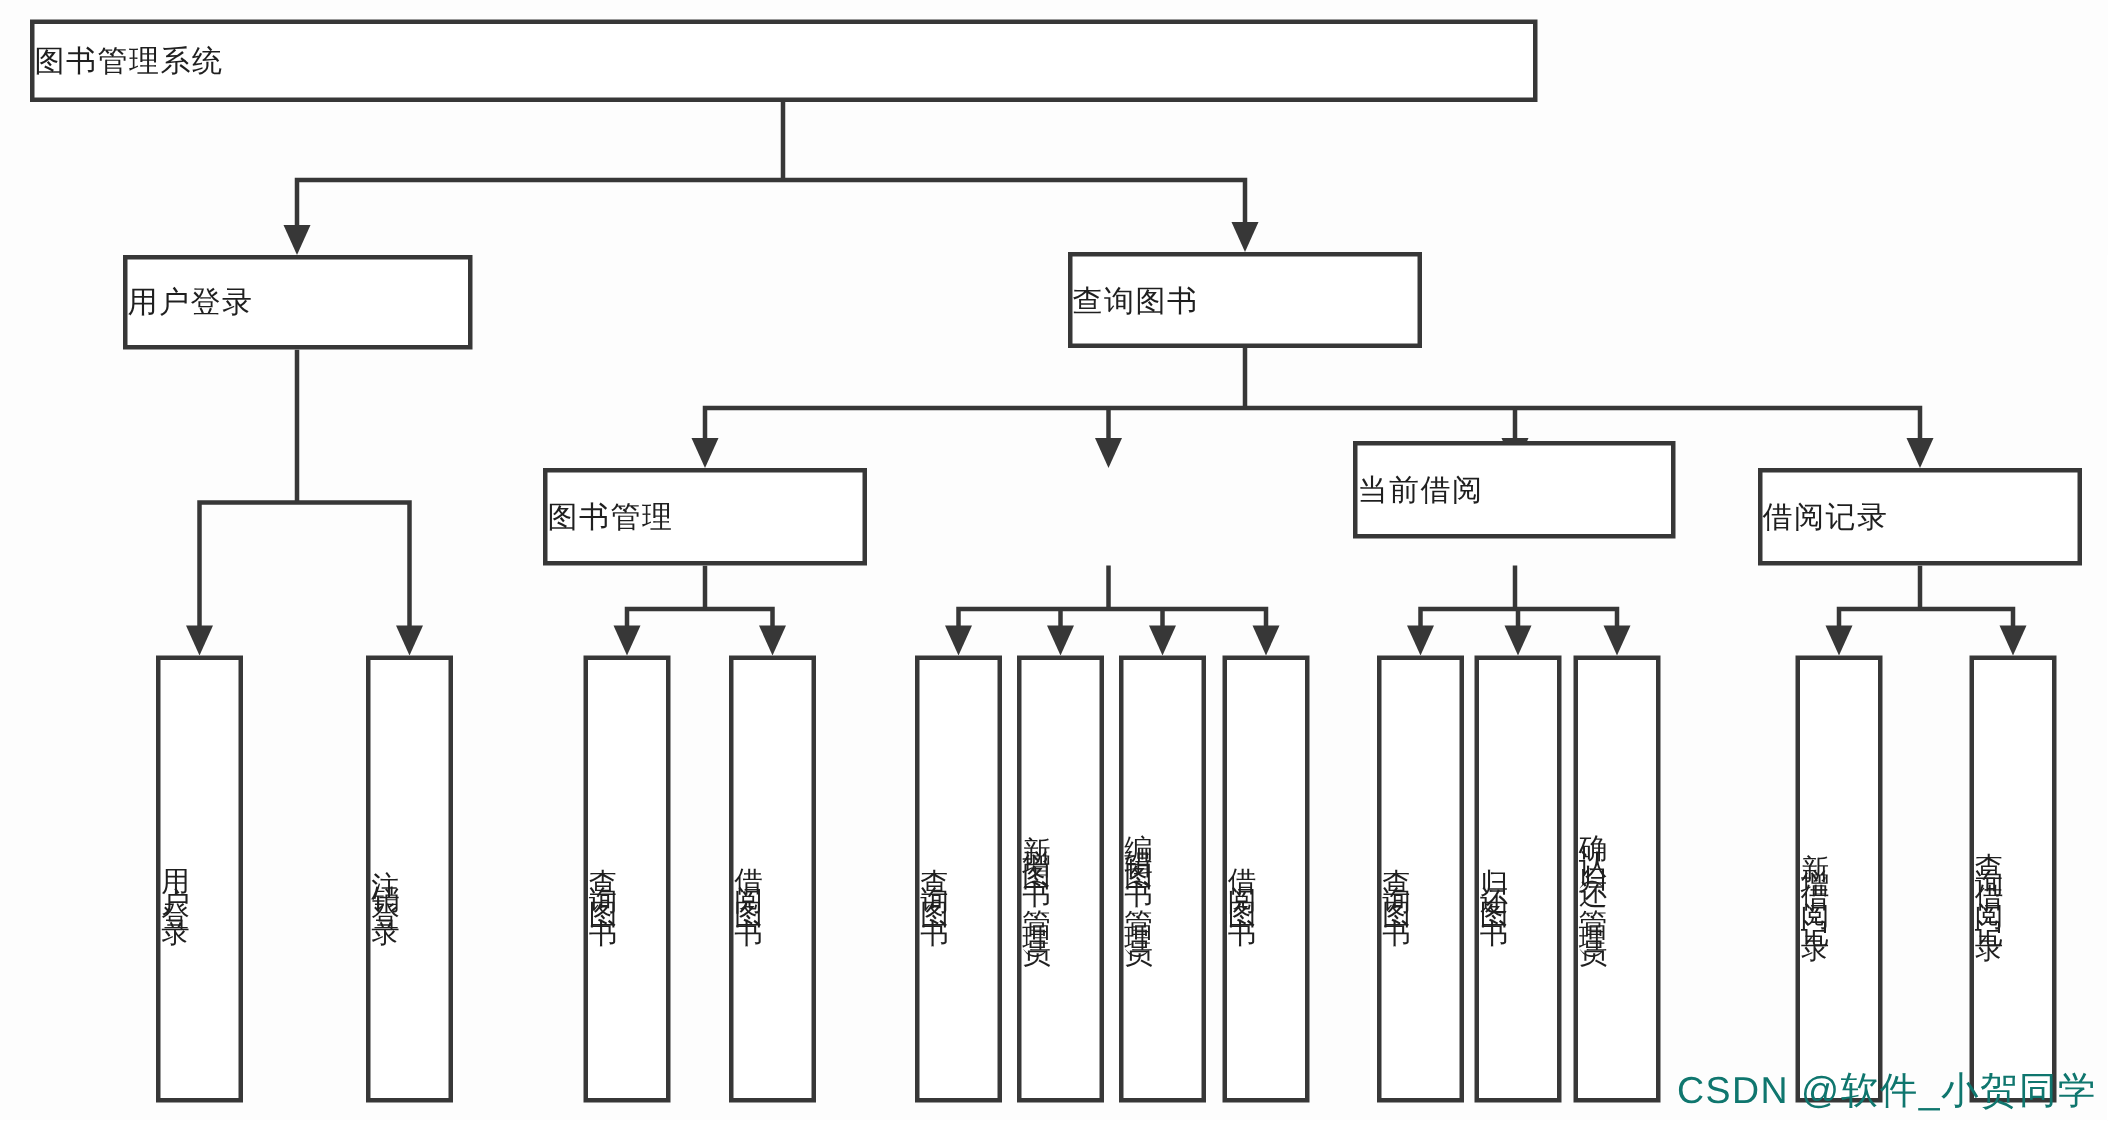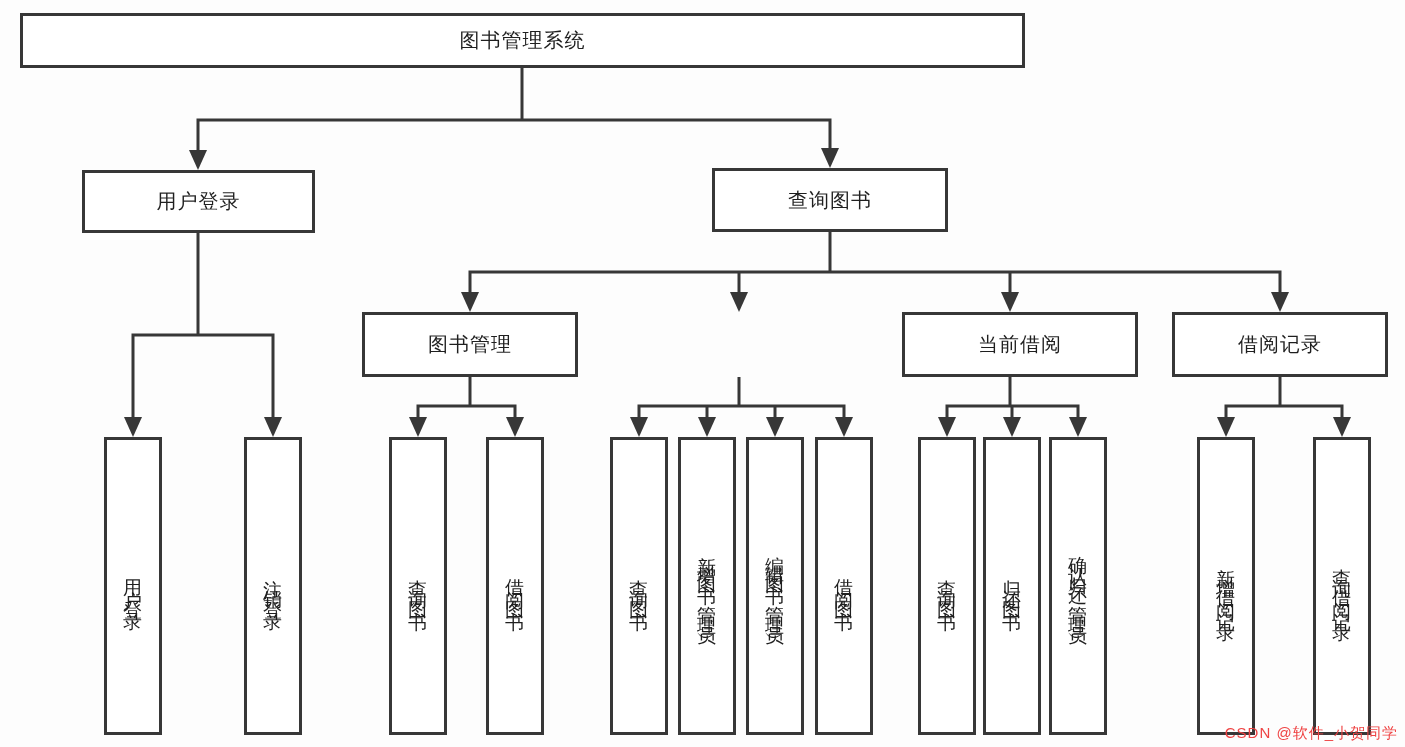--- a/index.html
+++ b/index.html
@@ -12,21 +12,21 @@
     color:#1f1f1f;
   }
   #wires{position:absolute;left:0;top:0;z-index:1;}
   .box{
     position:absolute;
     box-sizing:border-box;
     border:3px solid #373737;
     background:#ffffff;
     display:flex;
     align-items:center;
-    justify-content:center;
+    justify-content:flex-start;
     z-index:2;
   }
   .hlabel{
     font-size:20px;
     letter-spacing:1px;
     white-space:nowrap;
   }
   .vbox{top:437px;width:58px;height:298px;}
   .vlabel{
     writing-mode:vertical-rl;
@@ -34,22 +34,22 @@
     font-size:19px;
     letter-spacing:11px;
     line-height:1;
     white-space:nowrap;
   }
   .vbox.long .vlabel{letter-spacing:10px;}
   #watermark{
     position:absolute;
     right:7px;bottom:4px;
     z-index:3;
-    font-size:15px;
-    color:#ef4444;
+    font-size:25px;
+    color:#0f766e;
     letter-spacing:1px;
     white-space:nowrap;
   }
 </style>
 </head>
 <body>
 
 <div id="canvas">
 
   <svg id="wires" width="1405" height="747" viewBox="0 0 1405 747" fill="none" stroke="#373737" stroke-width="3">
@@ -121,21 +121,21 @@
   <div class="box" style="left:82px;top:170px;width:233px;height:63px;">
     <span class="hlabel">用户登录</span>
   </div>
   <div class="box" style="left:712px;top:168px;width:236px;height:64px;">
     <span class="hlabel">查询图书</span>
   </div>
 
   <div class="box" style="left:362px;top:312px;width:216px;height:65px;">
     <span class="hlabel">图书管理</span>
   </div>
-  <div class="box" style="left:902px;top:312px;width:236px;height:65px;">
+  <div class="box" style="left:902px;top:294px;width:215px;height:65px;">
     <span class="hlabel">当前借阅</span>
   </div>
   <div class="box" style="left:1172px;top:312px;width:216px;height:65px;">
     <span class="hlabel">借阅记录</span>
   </div>
 
   <div class="box vbox" style="left:104px;">
     <span class="vlabel">用户登录</span>
   </div>
   <div class="box vbox" style="left:244px;">

